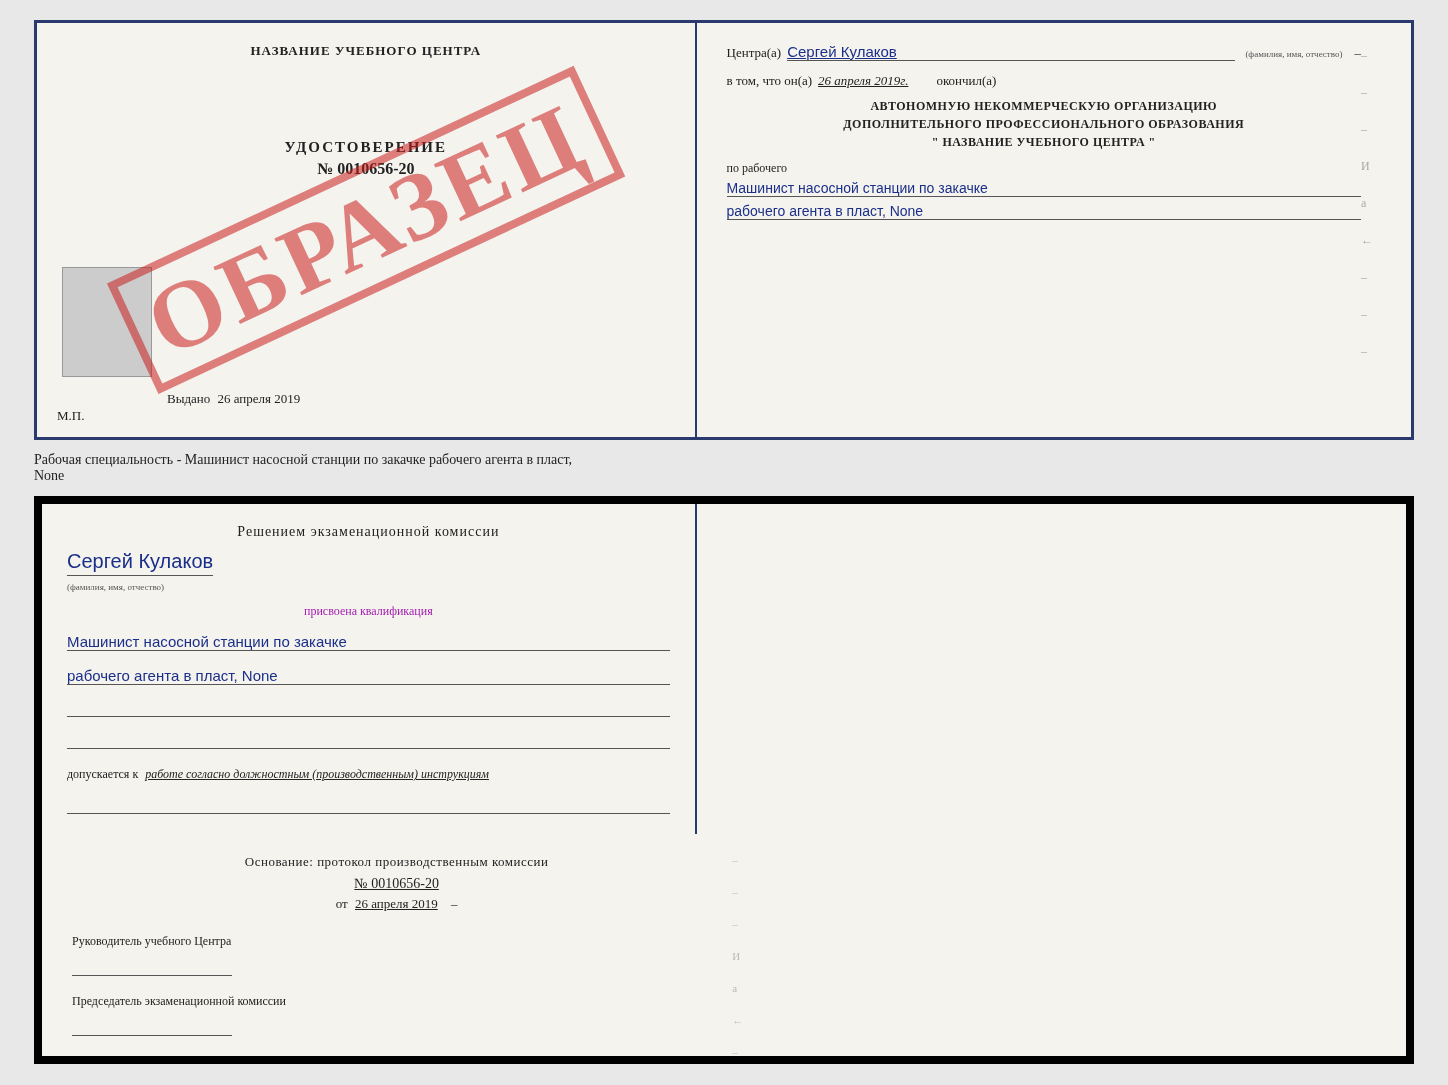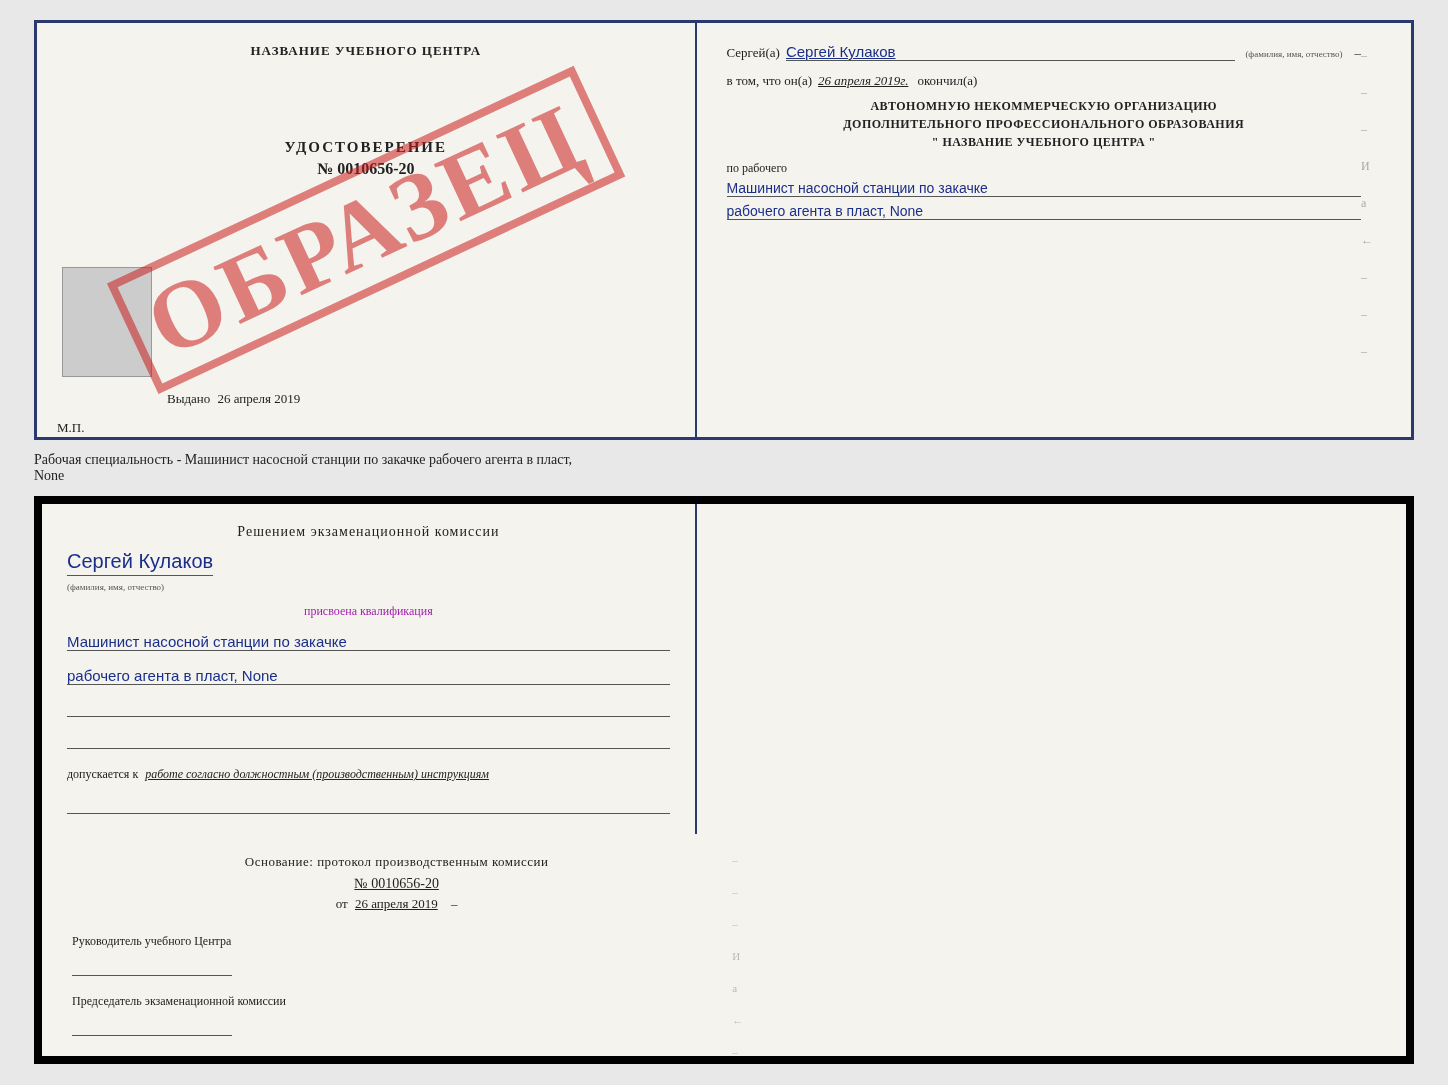--- a/index.html
+++ b/index.html
@@ -109,21 +109,21 @@
     .issued-date-line {
       position: absolute;
       bottom: 30px;
       left: 130px;
       font-size: 13px;
       color: #222;
     }
 
     .mp-label {
       position: absolute;
-      bottom: 1px;
+      bottom: 13px;
       left: 20px;
       font-size: 13px;
       color: #222;
     }
 
     
     .field-row {
       display: flex;
       align-items: baseline;
       gap: 6px;
@@ -376,30 +376,30 @@
       </div>
 
       <div class="mp-label">М.П.</div>
     </div>
 
     <div class="top-doc-right">
       <div class="top-right-section">
         <div class="top-right-main">
 
           <div class="field-row">
-            <span class="field-label">Сергей(а)</span>
+            <span class="field-label">Центра(а)</span>
             <span class="field-value-handwritten">Сергей Кулаков</span>
             <span class="field-subtitle">(фамилия, имя, отчество)</span>
             <span class="field-dash">–</span>
           </div>
 
           <div class="field-row" style="margin-top:12px;">
             <span class="field-label">в том, что он(а)</span>
             <span class="date-value">26 апреля 2019г.</span>
-            <span class="field-label" style="margin-left:3px;">окончил(а)</span>
+            <span class="field-label" style="margin-left:22px;">окончил(а)</span>
           </div>
 
           <div class="org-block" style="margin-top:8px;">
             <div>АВТОНОМНУЮ НЕКОММЕРЧЕСКУЮ ОРГАНИЗАЦИЮ</div>
             <div>ДОПОЛНИТЕЛЬНОГО ПРОФЕССИОНАЛЬНОГО ОБРАЗОВАНИЯ</div>
             <div>"   НАЗВАНИЕ УЧЕБНОГО ЦЕНТРА   "</div>
           </div>
 
           <div style="margin-top:10px;">
             <div class="profession-label">по рабочего</div>

